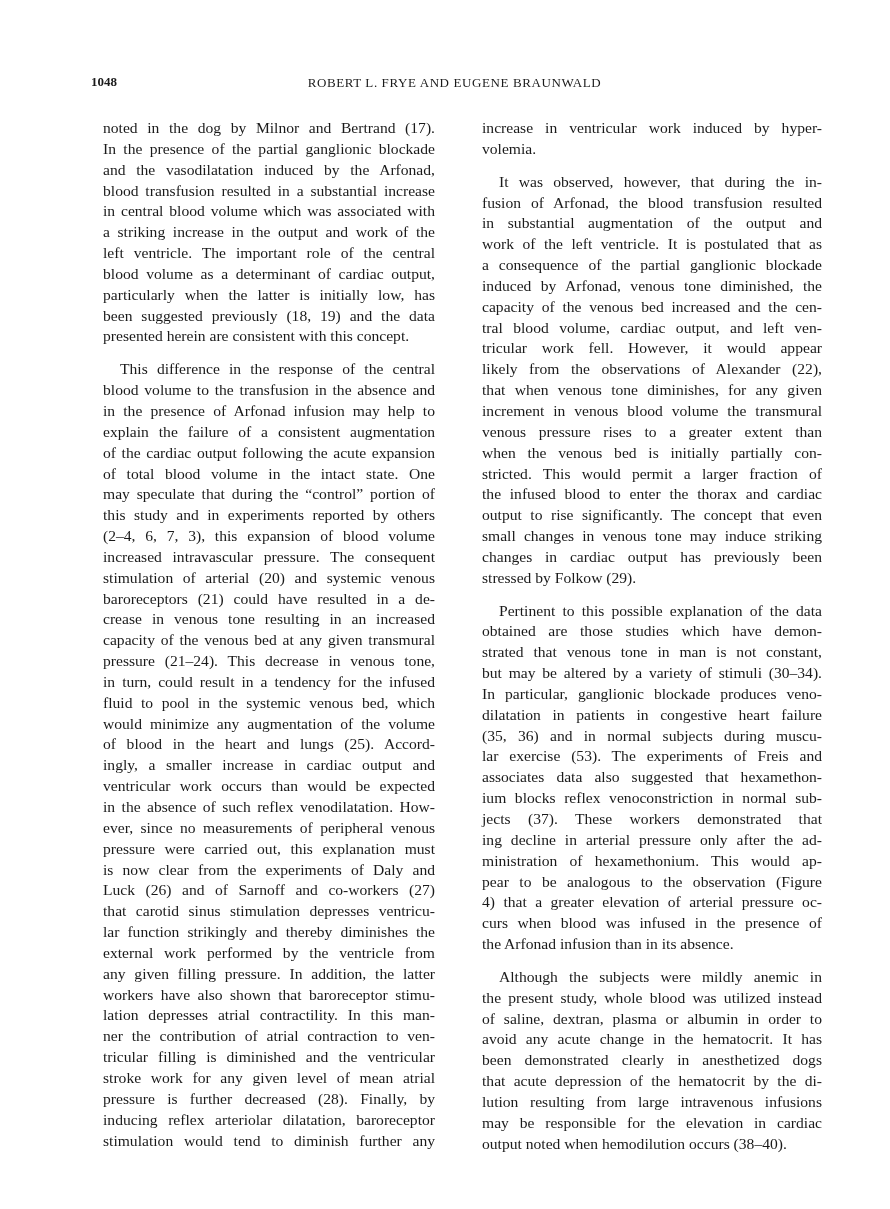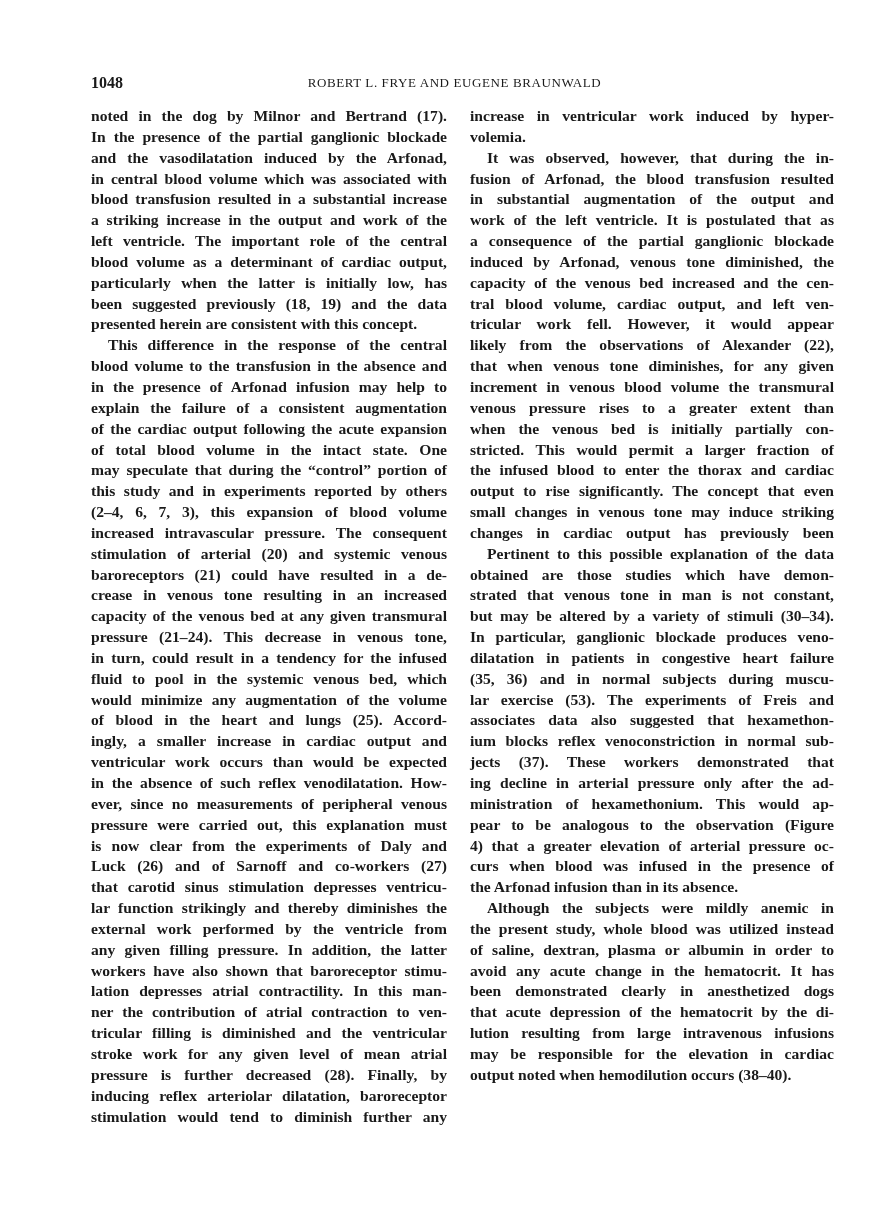--- a/index.html
+++ b/index.html
@@ -6,52 +6,52 @@
   body {
     width: 890px; height: 1209px; position: relative; overflow: hidden;
     font-family: "Liberation Serif", "DejaVu Serif", serif;
     color: #1a1a1a;
   }
   .header {
     position: absolute; top: 74px; left: 91px; width: 743px; height: 22px;
   }
   .page-number {
     position: absolute; left: 0; top: 0;
-    font-size: 16px; font-weight: bold;
+    font-size: 13px; font-weight: bold;
   }
   .running-head {
     position: absolute; left: 0; right: 16px; top: 1px; text-align: center;
     font-size: 13px; letter-spacing: 0.6px;
   }
   .column {
     position: absolute; top: 106px; width: 356px;
     font-size: 15.6px; line-height: 20.85px;
     text-align: justify; hyphens: manual;
   }
   .col-left { left: 91px; }
   .col-right { left: 470px; width: 364px; }
-  .column p { margin: 0; font-weight: bold; }
+  .column p { margin: 12px; }
   .line { display: block; text-align: justify; text-align-last: justify; white-space: nowrap; }
   .line.last { text-align-last: left; }
 </style>
 </head>
 <body>
 
 <div class="header">
   <span class="page-number">1048</span>
   <span class="running-head">ROBERT L. FRYE AND EUGENE BRAUNWALD</span>
 </div>
 
 <div class="column col-left">
     <p>
       <span class="line">noted in the dog by Milnor and Bertrand (17).</span>
       <span class="line">In the presence of the partial ganglionic blockade</span>
       <span class="line">and the vasodilatation induced by the Arfonad,</span>
+      <span class="line">blood transfusion resulted in a substantial increase</span>
       <span class="line">in central blood volume which was associated with</span>
-      <span class="line">blood transfusion resulted in a substantial increase</span>
       <span class="line">a striking increase in the output and work of the</span>
       <span class="line">left ventricle.  The important role of the central</span>
       <span class="line">blood volume as a determinant of cardiac output,</span>
       <span class="line">particularly when the latter is initially low, has</span>
       <span class="line">been suggested previously (18, 19) and the data</span>
       <span class="line last">presented herein are consistent with this concept.</span>
     </p>
     <p>
       <span class="line" style="padding-left: 17px;">This difference in the response of the central</span>
       <span class="line">blood volume to the transfusion in the absence and</span>
@@ -111,20 +111,21 @@
       <span class="line">likely from the observations of Alexander (22),</span>
       <span class="line">that when venous tone diminishes, for any given</span>
       <span class="line">increment in venous blood volume the transmural</span>
       <span class="line">venous pressure rises to a greater extent than</span>
       <span class="line">when the venous bed is initially partially con-</span>
       <span class="line">stricted.  This would permit a larger fraction of</span>
       <span class="line">the infused blood to enter the thorax and cardiac</span>
       <span class="line">output to rise significantly.  The concept that even</span>
       <span class="line">small changes in venous tone may induce striking</span>
       <span class="line">changes in cardiac output has previously been</span>
+      <span class="line last">stressed by Folkow (29).</span>
     </p>
     <p>
       <span class="line" style="padding-left: 17px;">Pertinent to this possible explanation of the data</span>
       <span class="line">obtained are those studies which have demon-</span>
       <span class="line">strated that venous tone in man is not constant,</span>
       <span class="line">but may be altered by a variety of stimuli (30–34).</span>
       <span class="line">In particular, ganglionic blockade produces veno-</span>
       <span class="line">dilatation in patients in congestive heart failure</span>
       <span class="line">(35, 36) and in normal subjects during muscu-</span>
       <span class="line">lar exercise (53).  The experiments of Freis and</span>

